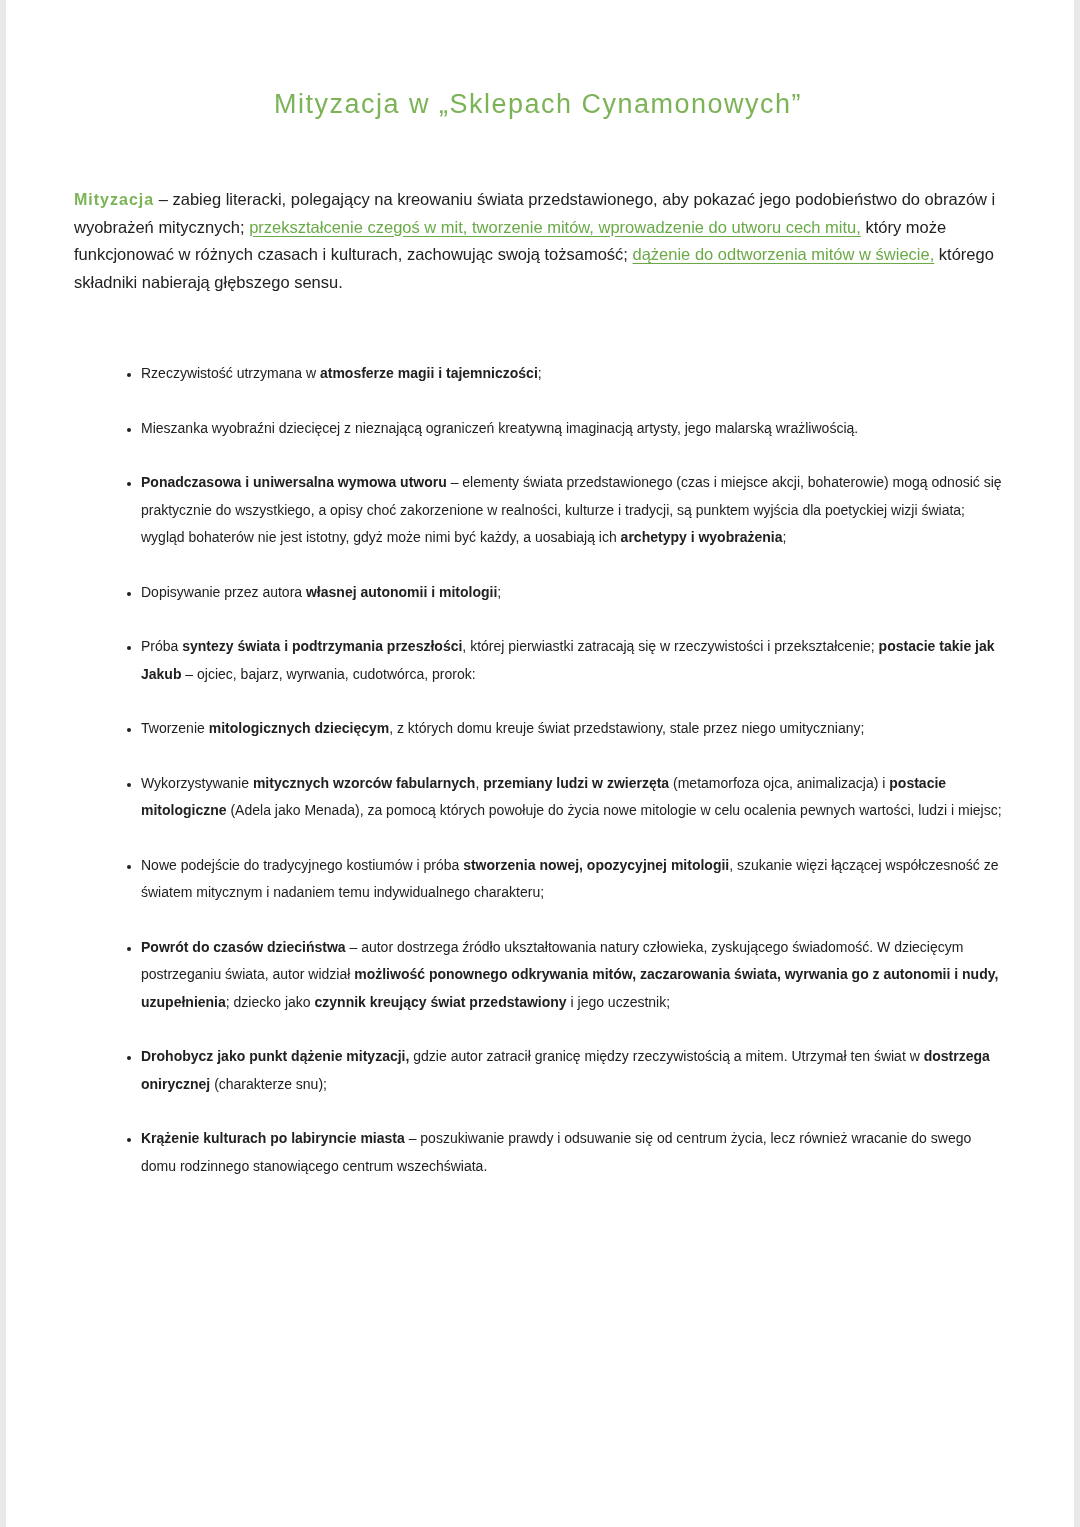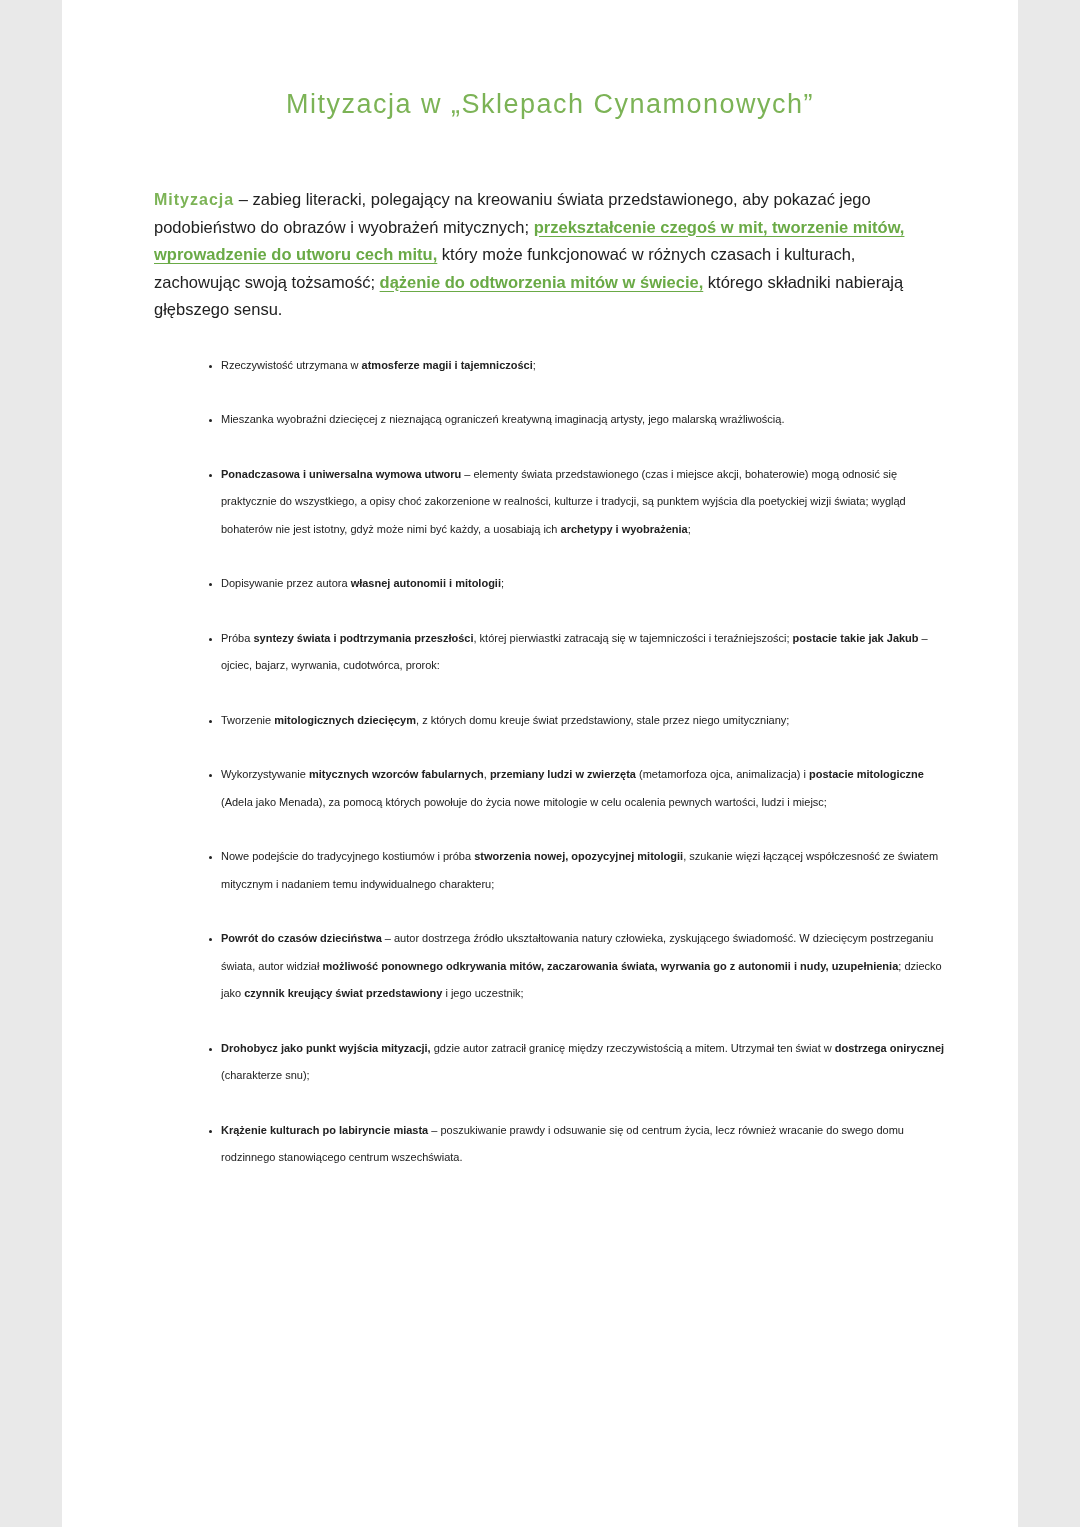--- a/index.html
+++ b/index.html
@@ -1,53 +1,53 @@
 <!DOCTYPE html>
 <html lang="pl" style="--green-title: #7cb356; --green-link: #6aaa46; --text: #212121;"><head>
 <meta charset="utf-8">
 <style>
   html, body { margin: 0; padding: 0; background: #e9e9e9; }
   .page {
     position: relative;
-    width: 956px;
+    width: 1068px;
     height: 1527px;
     margin: 0 auto;
     background: #ffffff;
     box-sizing: border-box;
-    padding: 68px 72px 0 92px;
+    padding: 68px 72px 0 68px;
     overflow: hidden;
     font-family: "Liberation Sans", sans-serif;
     color: var(--text, #212121);
   }
   .title {
     text-align: center;
     font-size: 27px;
     line-height: 36px;
     letter-spacing: 1.5px;
     color: var(--green-title, #7cb356);
     font-weight: 400;
   }
   .intro {
     margin-top: 64px;
     font-size: 16.5px;
     line-height: 27.5px;
   }
   .bullet-list {
-    margin: 28px 0 0 0;
+    margin: 64px 0 0 0;
     padding-left: 67px;
     list-style: disc outside;
-    font-size: 11px;
+    font-size: 14px;
     line-height: 27.5px;
   }
   .bullet-list li { margin-bottom: 27px; }
   .bullet-list li::marker { color: #212121; font-size: 0.85em; }
   .seg-normal { font-weight: 400; }
   .seg-bold { font-weight: 700; }
   .seg-green-underline {
-    font-weight: 700;
+    font-weight: 400;
     color: var(--green-link, #6aaa46);
     text-decoration: underline;
     text-underline-offset: 3px;
   }
   .seg-green-hand {
     color: var(--green-title, #7cb356);
     font-weight: 700;
     font-size: 16px;
     letter-spacing: 1px;
   }
@@ -62,27 +62,27 @@
 
   <ul class="bullet-list">
   <li><span class="li-content"><span class="seg-normal">Rzeczywistość utrzymana w </span><span class="seg-bold">atmosferze magii i tajemniczości</span><span class="seg-normal">;</span></span></li>
 
   <li><span class="li-content"><span class="seg-normal">Mieszanka wyobraźni dziecięcej z nieznającą ograniczeń kreatywną imaginacją artysty, jego malarską wrażliwością.</span></span></li>
 
   <li><span class="li-content"><span class="seg-bold">Ponadczasowa i uniwersalna wymowa utworu</span><span class="seg-normal"> – elementy świata przedstawionego (czas i miejsce akcji, bohaterowie) mogą odnosić się praktycznie do wszystkiego, a opisy choć zakorzenione w realności, kulturze i tradycji, są punktem wyjścia dla poetyckiej wizji świata; wygląd bohaterów nie jest istotny, gdyż może nimi być każdy, a uosabiają ich </span><span class="seg-bold">archetypy i wyobrażenia</span><span class="seg-normal">;</span></span></li>
 
   <li><span class="li-content"><span class="seg-normal">Dopisywanie przez autora </span><span class="seg-bold">własnej autonomii i mitologii</span><span class="seg-normal">;</span></span></li>
 
-  <li><span class="li-content"><span class="seg-normal">Próba </span><span class="seg-bold">syntezy świata i podtrzymania przeszłości</span><span class="seg-normal">, której pierwiastki zatracają się w tajemniczości i teraźniejszości; </span><span class="seg-bold">postacie takie jak Jakub</span><span class="seg-normal"> – ojciec, bajarz, wyrwania, cudotwórca, prorok:</span></span></li>
+  <li><span class="li-content"><span class="seg-normal">Próba </span><span class="seg-bold">syntezy świata i podtrzymania przeszłości</span><span class="seg-normal">, której pierwiastki zatracają się w rzeczywistości i przekształcenie; </span><span class="seg-bold">postacie takie jak Jakub</span><span class="seg-normal"> – ojciec, bajarz, wyrwania, cudotwórca, prorok:</span></span></li>
 
   <li><span class="li-content"><span class="seg-normal">Tworzenie </span><span class="seg-bold">mitologicznych dziecięcym</span><span class="seg-normal">, z których domu kreuje świat przedstawiony, stale przez niego umityczniany;</span></span></li>
 
   <li><span class="li-content"><span class="seg-normal">Wykorzystywanie </span><span class="seg-bold">mitycznych wzorców fabularnych</span><span class="seg-normal">, </span><span class="seg-bold">przemiany ludzi w zwierzęta</span><span class="seg-normal"> (metamorfoza ojca, animalizacja) i </span><span class="seg-bold">postacie mitologiczne</span><span class="seg-normal"> (Adela jako Menada), za pomocą których powołuje do życia nowe mitologie w celu ocalenia pewnych wartości, ludzi i miejsc;</span></span></li>
 
   <li><span class="li-content"><span class="seg-normal">Nowe podejście do tradycyjnego kostiumów i próba </span><span class="seg-bold">stworzenia nowej, opozycyjnej mitologii</span><span class="seg-normal">, szukanie więzi łączącej współczesność ze światem mitycznym i nadaniem temu indywidualnego charakteru;</span></span></li>
 
   <li><span class="li-content"><span class="seg-bold">Powrót do czasów dzieciństwa</span><span class="seg-normal"> – autor dostrzega źródło ukształtowania natury człowieka, zyskującego świadomość. W dziecięcym postrzeganiu świata, autor widział </span><span class="seg-bold">możliwość ponownego odkrywania mitów, zaczarowania świata, wyrwania go z autonomii i nudy, uzupełnienia</span><span class="seg-normal">; dziecko jako </span><span class="seg-bold">czynnik kreujący świat przedstawiony</span><span class="seg-normal"> i jego uczestnik;</span></span></li>
 
-  <li><span class="li-content"><span class="seg-bold">Drohobycz jako punkt wyjścia mityzacji,</span><span class="seg-normal"> gdzie autor zatracił granicę między rzeczywistością a mitem. Utrzymał ten świat w </span><span class="seg-bold">dostrzega onirycznej</span><span class="seg-normal"> (charakterze snu);</span></span></li>
+  <li><span class="li-content"><span class="seg-bold">Drohobycz jako punkt dążenie mityzacji,</span><span class="seg-normal"> gdzie autor zatracił granicę między rzeczywistością a mitem. Utrzymał ten świat w </span><span class="seg-bold">dostrzega onirycznej</span><span class="seg-normal"> (charakterze snu);</span></span></li>
 
   <li><span class="li-content"><span class="seg-bold">Krążenie kulturach po labiryncie miasta</span><span class="seg-normal"> – poszukiwanie prawdy i odsuwanie się od centrum życia, lecz również wracanie do swego domu rodzinnego stanowiącego centrum wszechświata.</span></span></li>
 </ul>
 </div>
 
 </body></html>

